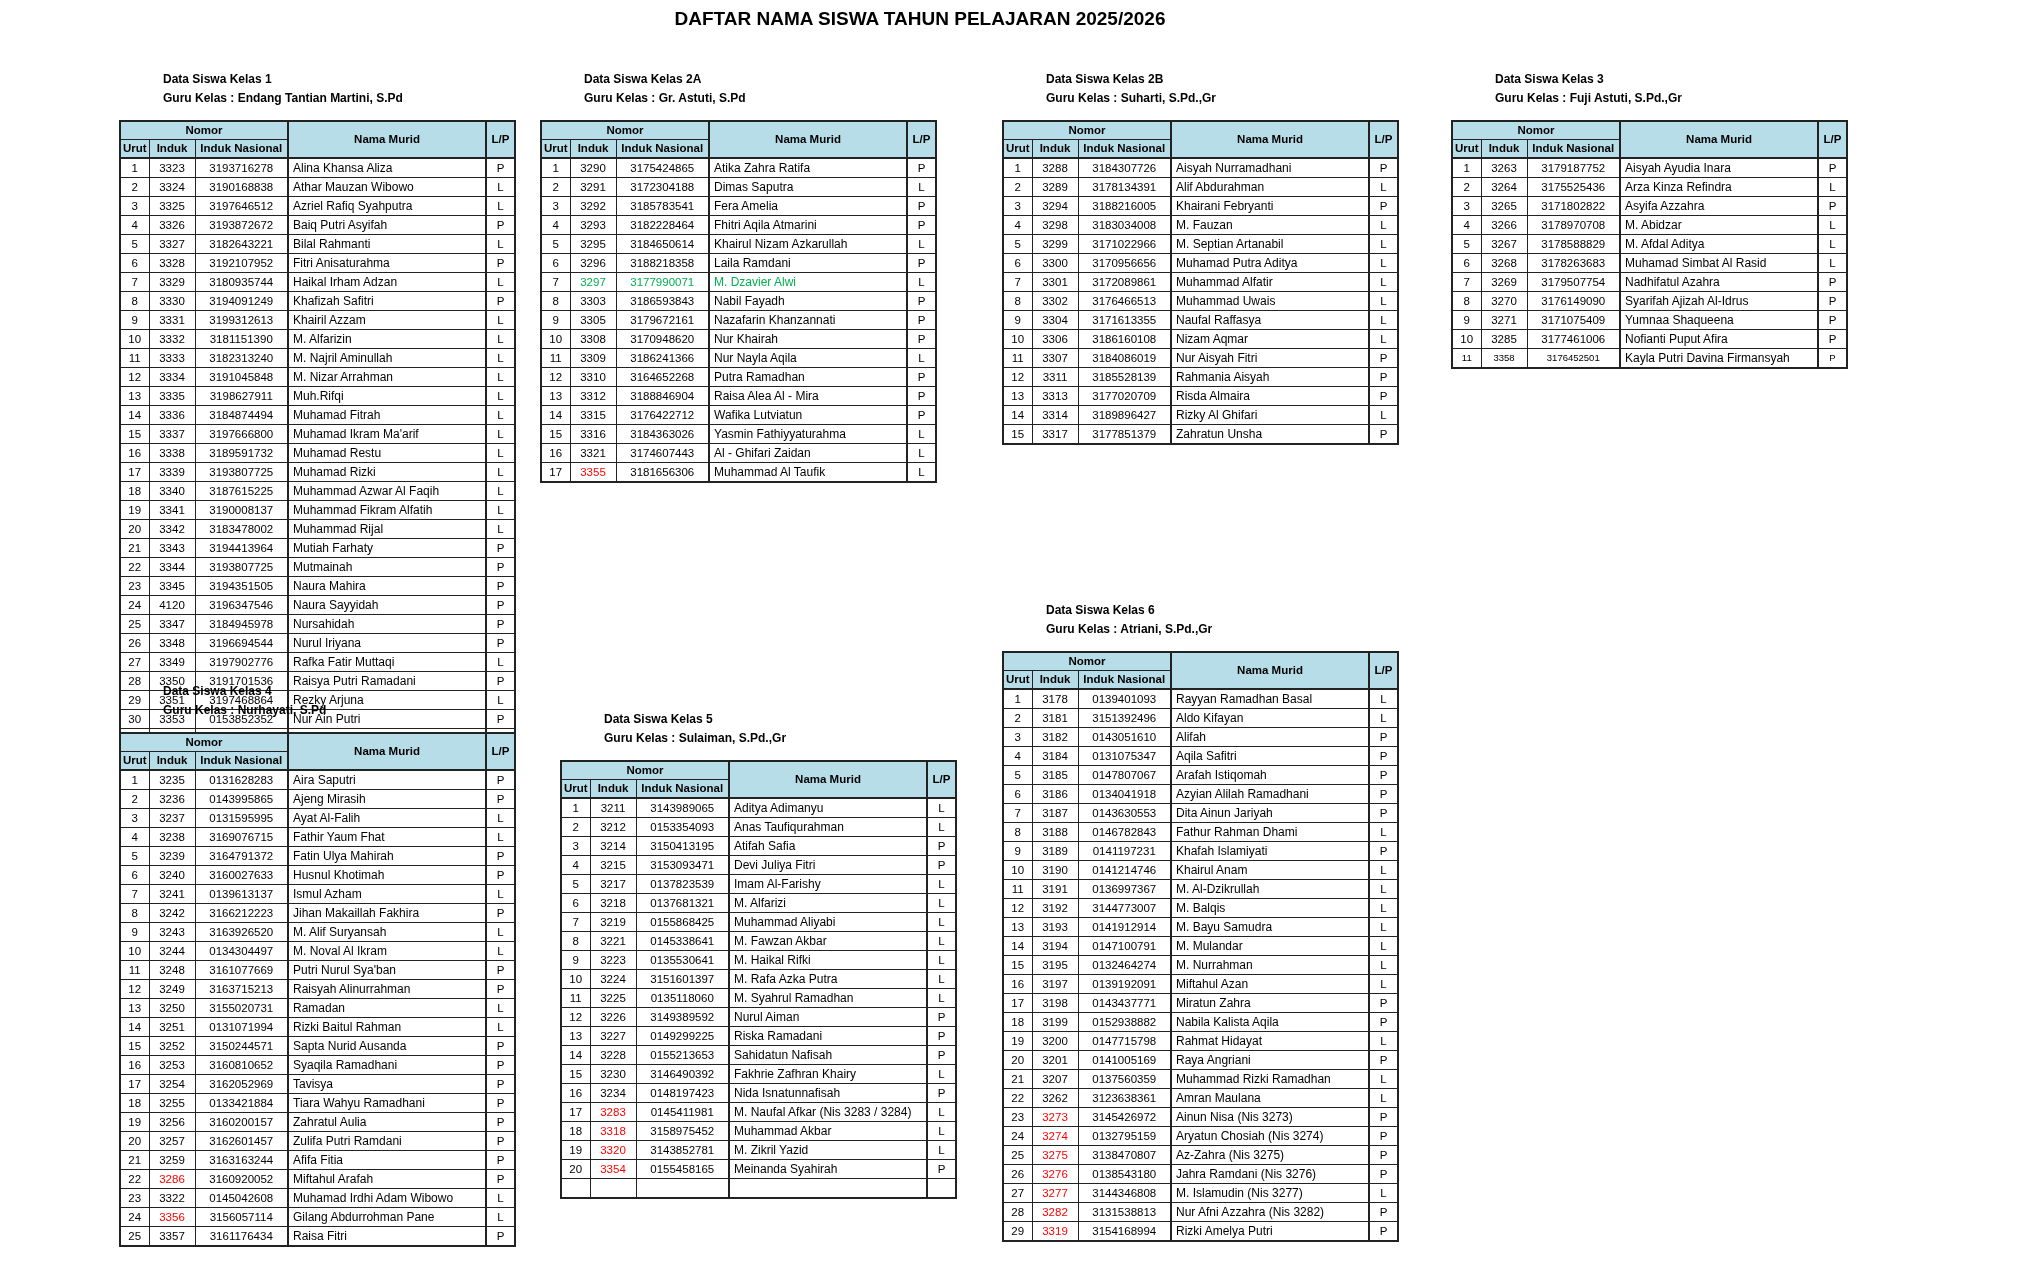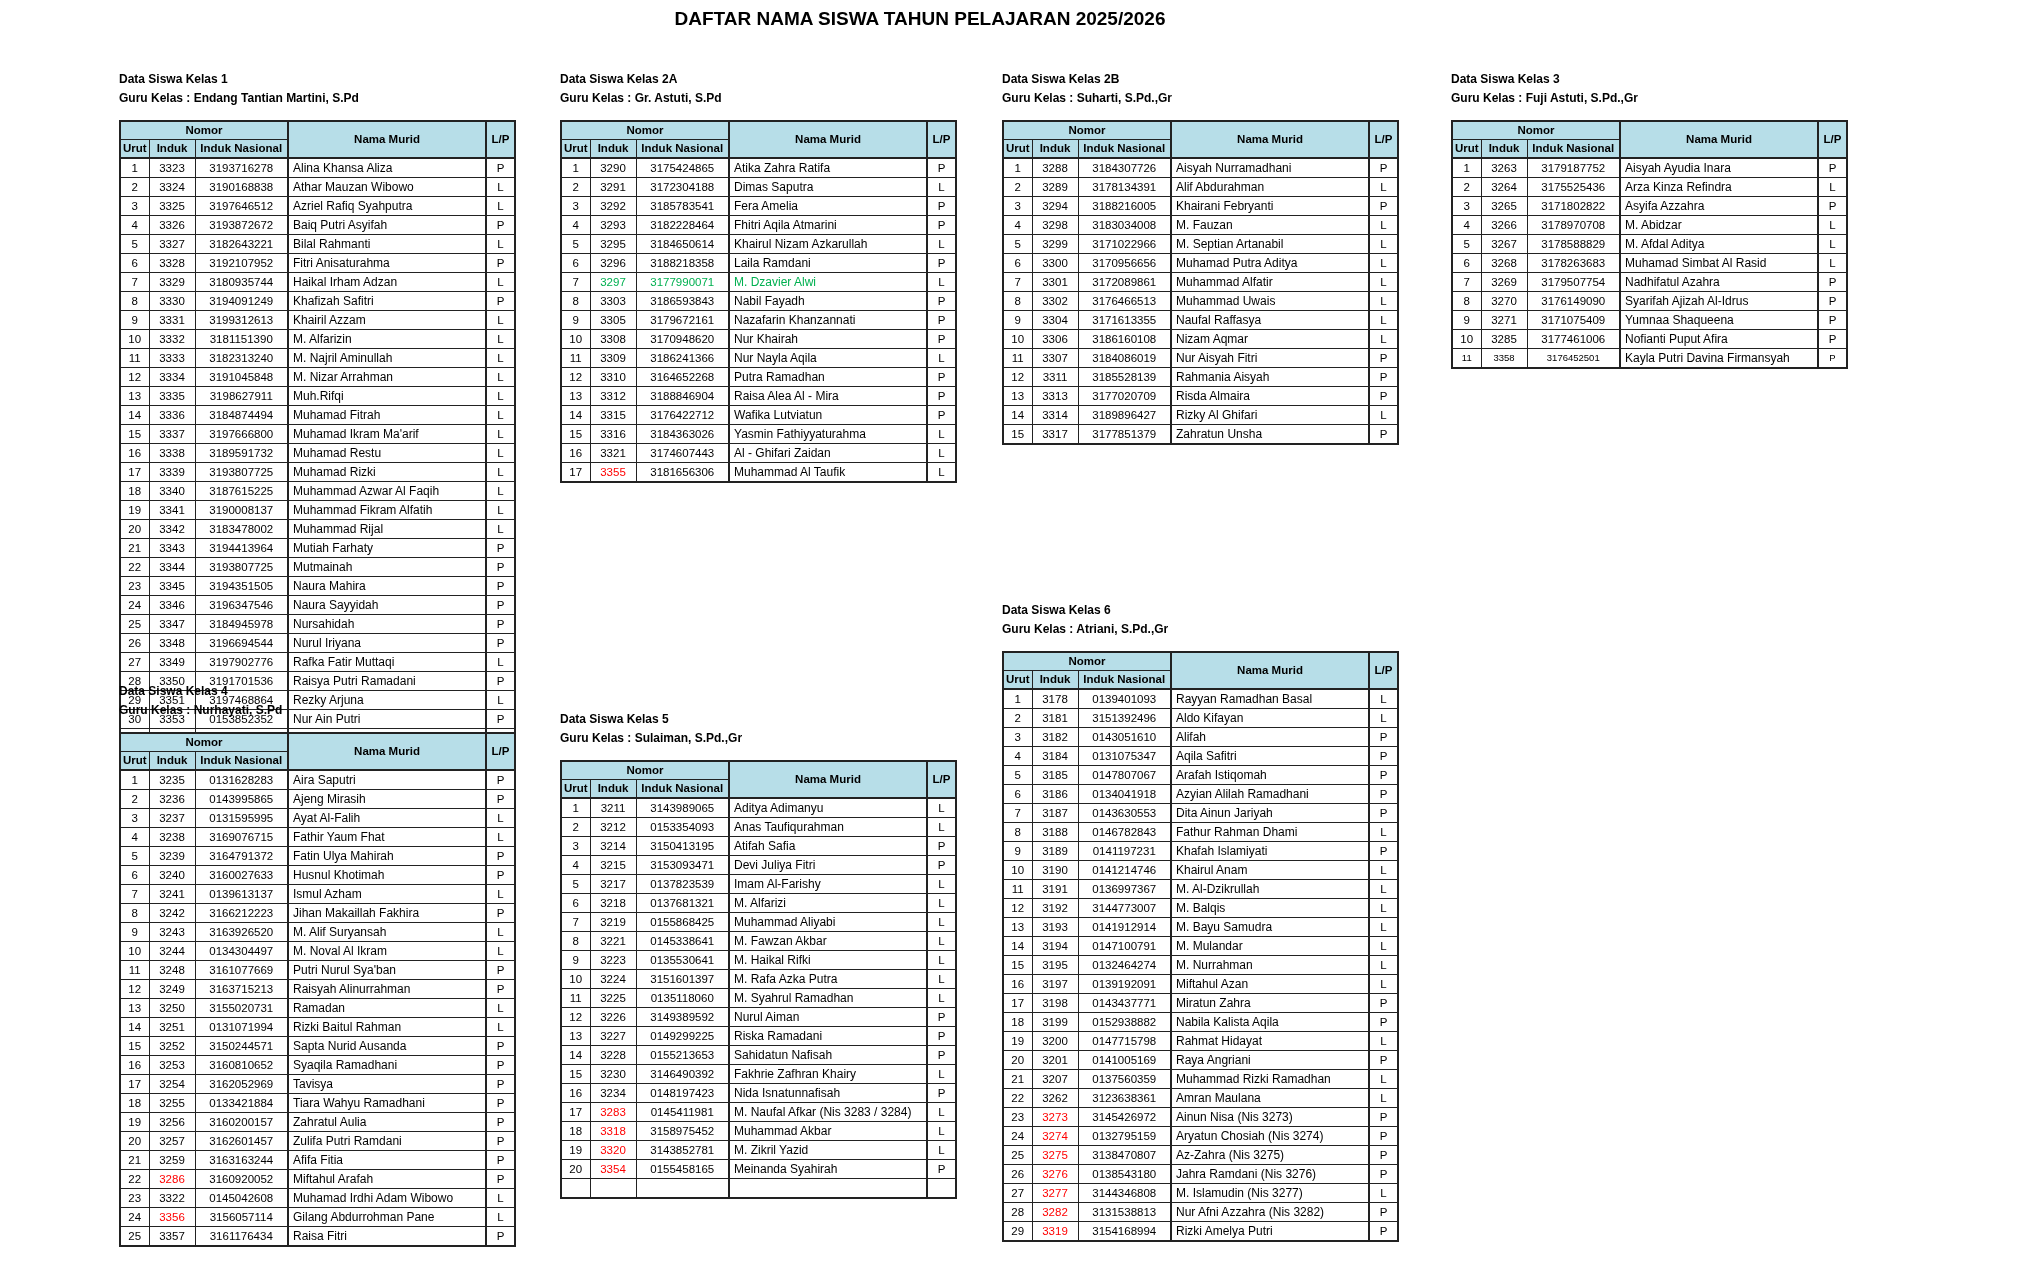--- a/index.html
+++ b/index.html
@@ -11,21 +11,21 @@
   html,body{margin:0;padding:0;}
   body{
     width:2038px;height:1270px;position:relative;background:#ffffff;
     font-family:"Liberation Sans", sans-serif;color:#000;overflow:hidden;
   }
   .doc-title{
     position:absolute;top:8px;left:220px;width:1400px;text-align:center;
     font-weight:bold;font-size:19px;line-height:21px;
   }
   .section{position:absolute;}
-  .sec-title,.sec-guru{font-size:12px;font-weight:bold;line-height:19px;white-space:nowrap;}
+  .sec-title,.sec-guru{font-size:12px;font-weight:bold;line-height:19px;white-space:nowrap;margin-left:44px;}
   .section table{
     border-collapse:collapse;table-layout:fixed;width:395px;
     border:2px solid var(--line);
     margin-top:12px;
   }
   .section th,.section td{
     border:1px solid var(--line);padding:0;overflow:hidden;white-space:nowrap;
   }
   .section thead{border-bottom:2px solid var(--line);}
   .section thead th{
@@ -229,21 +229,21 @@
         </tr>
         <tr>
           <td class="c-u">23</td>
           <td class="c-i">3345</td>
           <td class="c-n">3194351505</td>
           <td class="c-m bl2">Naura Mahira</td>
           <td class="c-g bl2">P</td>
         </tr>
         <tr>
           <td class="c-u">24</td>
-          <td class="c-i">3346</td>
+          <td class="c-i">4120</td>
           <td class="c-n">3196347546</td>
           <td class="c-m bl2">Naura Sayyidah</td>
           <td class="c-g bl2">P</td>
         </tr>
         <tr>
           <td class="c-u">25</td>
           <td class="c-i">3347</td>
           <td class="c-n">3184945978</td>
           <td class="c-m bl2">Nursahidah</td>
           <td class="c-g bl2">P</td>
@@ -287,21 +287,21 @@
           <td class="c-u">31</td>
           <td class="c-i">3352</td>
           <td class="c-n">3190483867</td>
           <td class="c-m bl2">Syaid Fahir Al Idrus</td>
           <td class="c-g bl2">L</td>
         </tr>
       </tbody>
     </table>
 </div>
 
-<div class="section" style="left:560px;top:70px">
+<div class="section" style="left:540px;top:70px">
   <div class="sec-title">Data Siswa Kelas 2A</div>
   <div class="sec-guru">Guru Kelas : Gr. Astuti, S.Pd</div>
   <table>
       <colgroup>
         <col style="width: 29px;">
         <col style="width: 46px;">
         <col style="width: 93px;">
         <col style="width: 198px;">
         <col style="width: 29px;">
       </colgroup>

